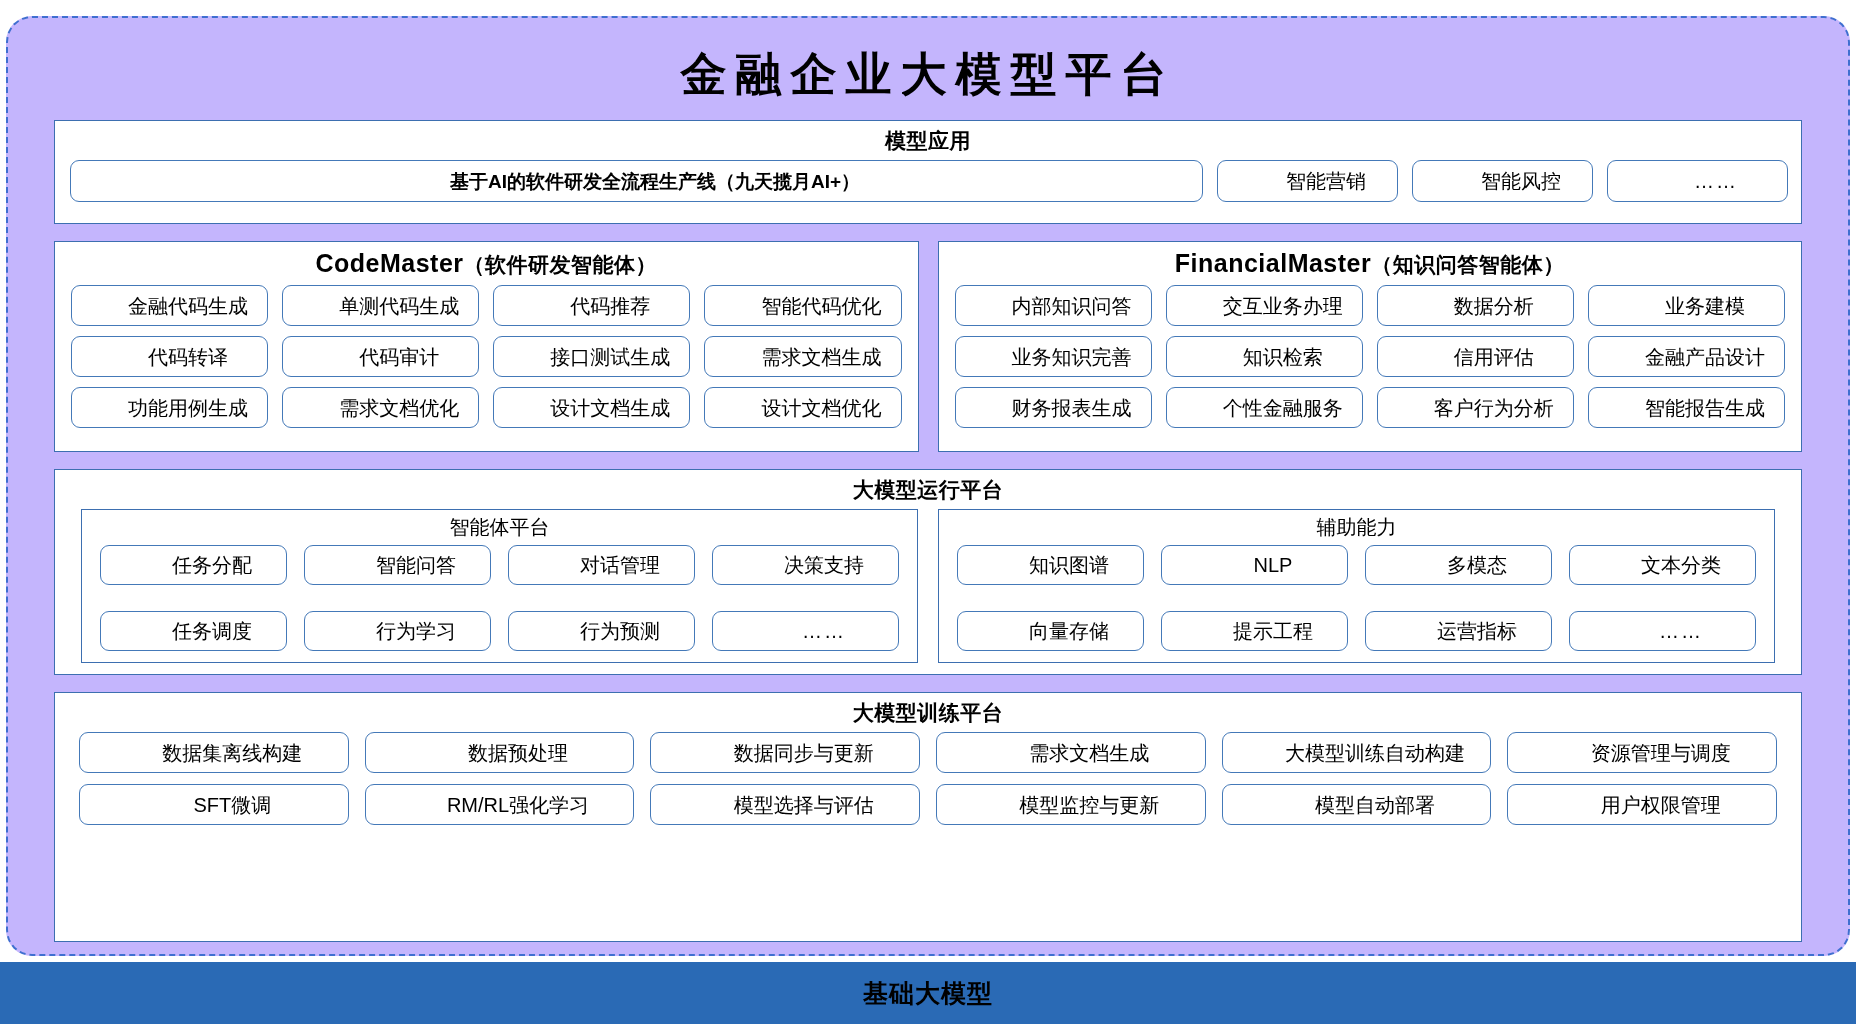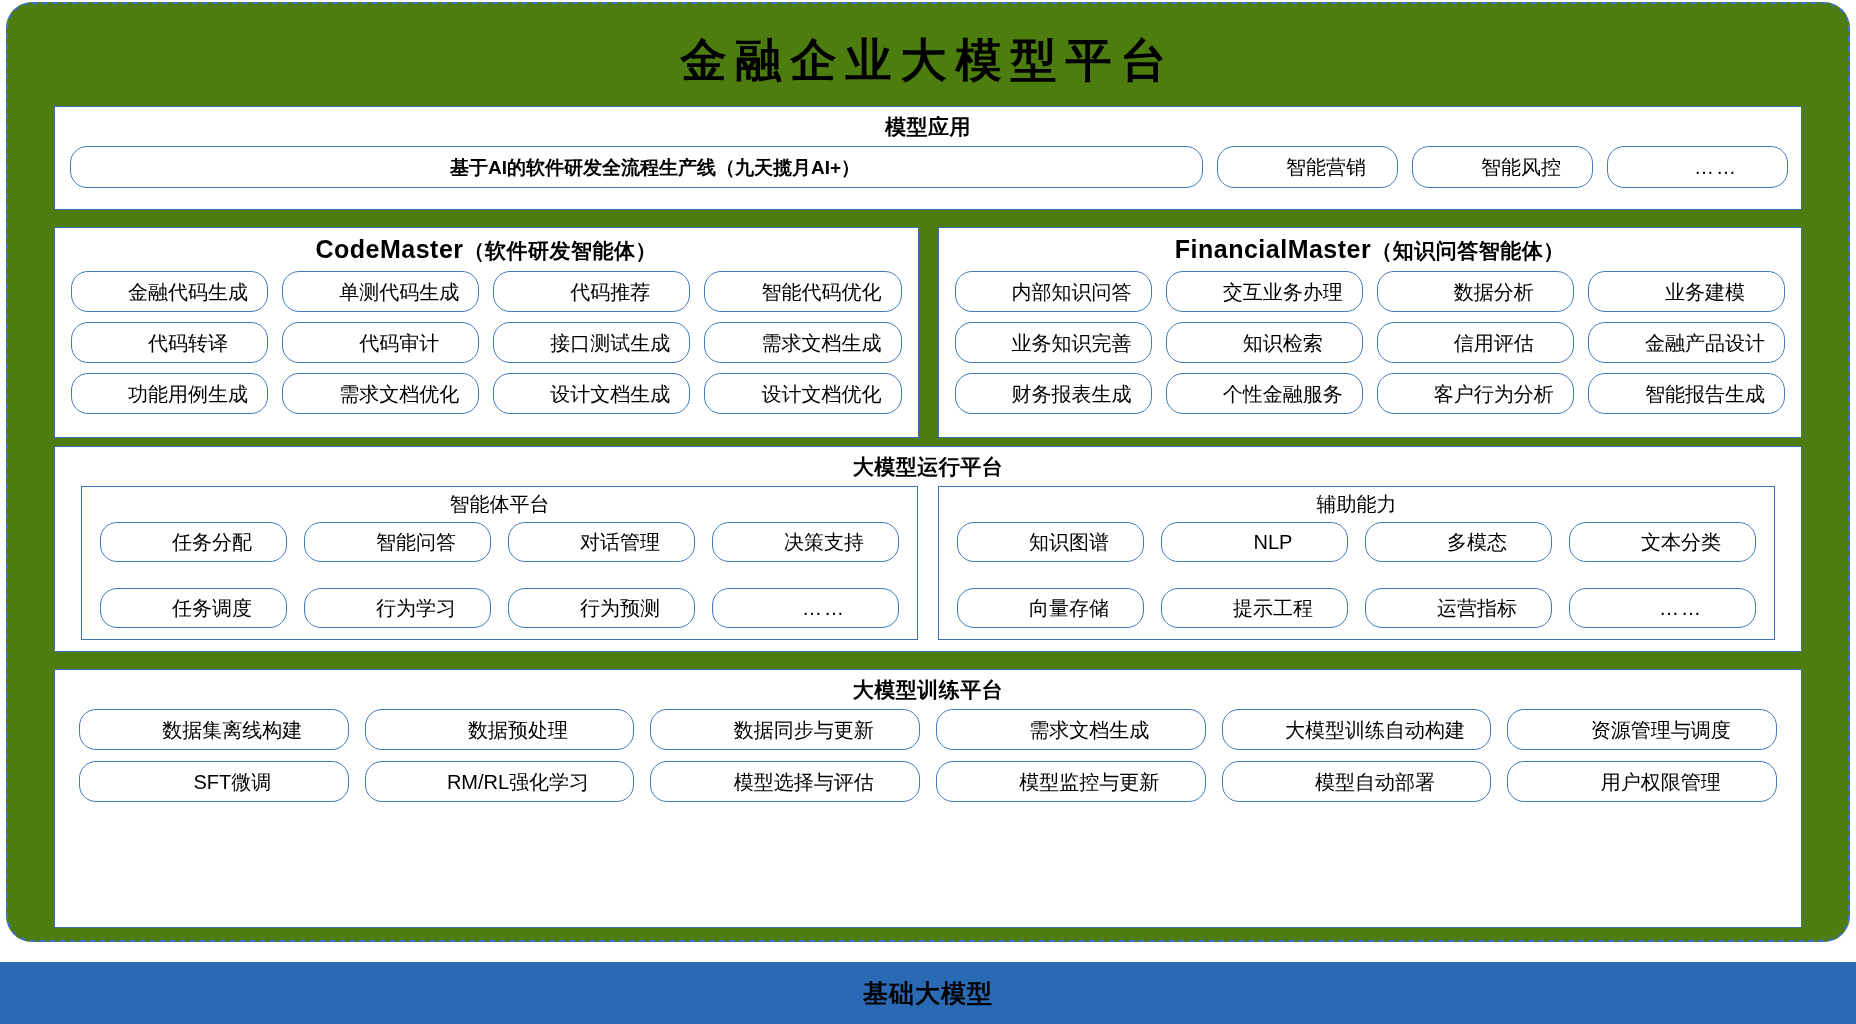--- a/index.html
+++ b/index.html
@@ -20,27 +20,27 @@
     position: relative;
     width: 1856px;
     height: 1024px;
     box-sizing: border-box;
   }
 
   
   .outer-frame {
     position: absolute;
     left: 6px;
-    top: 2px;
+    top: 16px;
     width: 1844px;
     height: 940px;
     box-sizing: border-box;
     border: 2px dashed #3f6fd0;
     border-radius: 26px;
-    background: #4d7c0f;
+    background: #c4b5fd;
   }
 
   .inner {
     position: absolute;
     left: 0; top: 0; right: 0; bottom: 0;
     padding: 10px 46px 12px 46px;
     box-sizing: border-box;
     display: flex;
     flex-direction: column;
   }
@@ -91,21 +91,21 @@
     background-repeat: repeat-x;
   }
   .panel-title .latin {
     font-size: 25px;
     font-weight: 700;
   }
 
   
   .pill {
     border: 1px solid #4479b8;
-    border-radius: 17px;
+    border-radius: 9px;
     box-sizing: border-box;
     background: #ffffff;
     display: flex;
     align-items: center;
     justify-content: center;
     font-size: 20px;
     line-height: 1;
     height: 42px;
     white-space: nowrap;
     text-align: center;
@@ -137,21 +137,21 @@
   .master .grid {
     display: grid;
     grid-template-columns: repeat(4, 1fr);
     gap: 10px 14px;
     padding: 0 16px 12px 16px;
   }
   .master .grid .pill { height: 41px; font-size: 20px; }
 
   
   .sec-runtime {
-    margin-top: 8px;
+    margin-top: 17px;
     height: 206px;
     display: flex;
     flex-direction: column;
   }
   .runtime-body {
     display: flex;
     gap: 20px;
     padding: 0 26px 13px 26px;
     flex: 1;
   }

